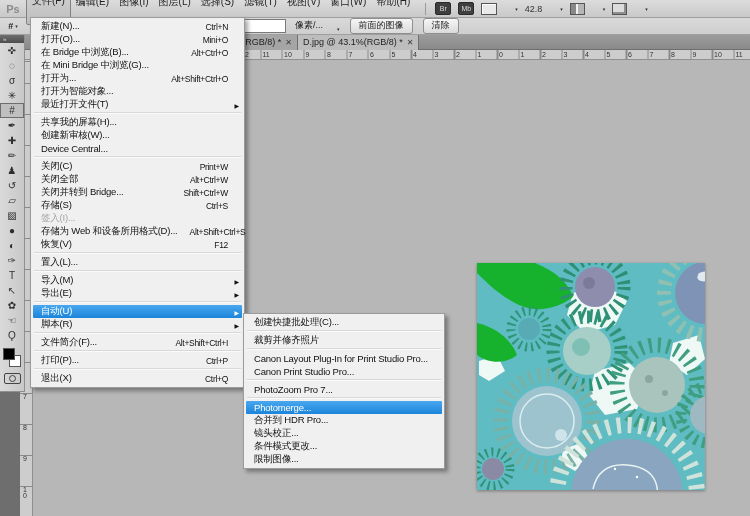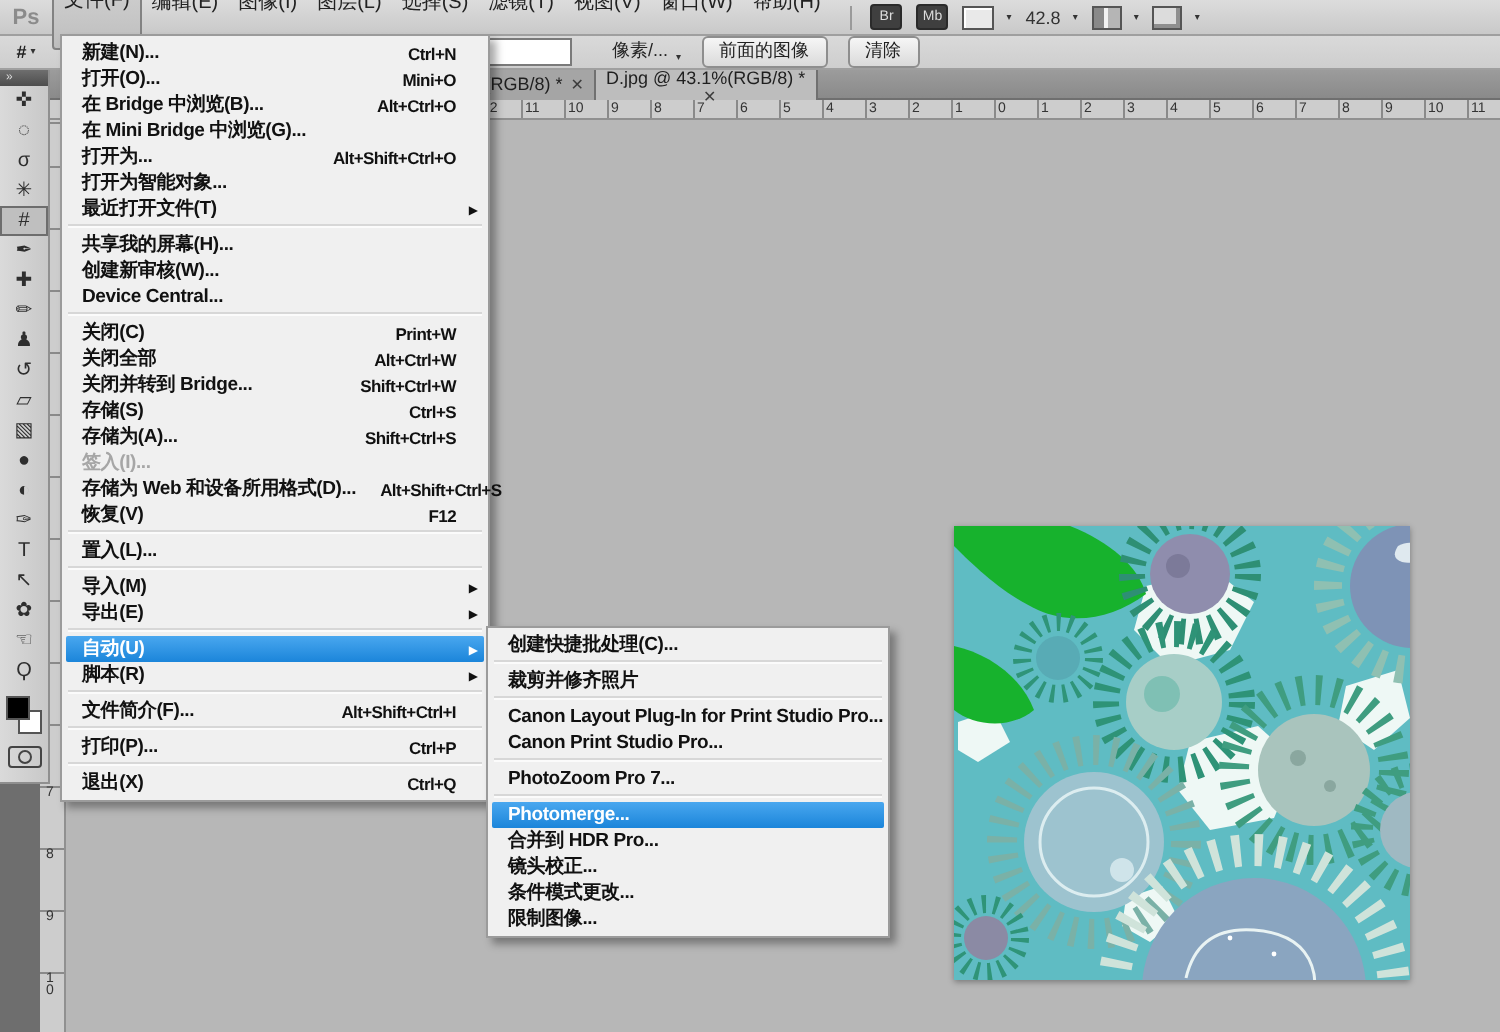--- a/index.html
+++ b/index.html
@@ -10,46 +10,46 @@
            background:linear-gradient(#dcdcdc,#c9c9c9);border-bottom:1px solid #9f9f9f;
            display:flex;align-items:center;font-size:10px;color:#222;}
   #ps-logo{width:26px;text-align:center;font-weight:bold;color:#8b8b8b;font-size:11px;}
   .mb-item{padding:0 5px;height:17px;line-height:17px;white-space:nowrap;}
   .mb-item.active{background:linear-gradient(#cfcfcf,#bebebe);border:1px solid #828282;border-radius:2px;
                   box-sizing:border-box;height:32px;line-height:14px;}
   #appbar{display:flex;align-items:center;margin-left:10px;gap:7px;}
   .vdiv{width:1px;height:12px;background:#9a9a9a;margin-right:2px;}
   .ic-box{background:#3f3f3f;color:#ddd;font-size:7px;width:14px;height:11px;border-radius:2px;
           display:flex;align-items:center;justify-content:center;border:1px solid #2a2a2a;}
-  .dd{display:flex;align-items:center;gap:6px;justify-content:space-between;}
+  .dd{display:flex;align-items:center;gap:18px;justify-content:space-between;}
   .car{font-size:5px;color:#333;}
   .ic-frame{display:inline-block;width:14px;height:10px;border:1px solid #555;background:#e9e9e9;box-shadow:inset 1px 1px 0 #fff;}
   .zl{font-size:9px;color:#333;}
   .ic-grid{display:inline-block;width:13px;height:10px;border:1px solid #555;
            background:linear-gradient(90deg,#898989 0 5px,#f2f2f2 5px 7px,#b5b5b5 7px 13px);}
   .ic-screen{display:inline-block;width:13px;height:10px;border:1px solid #555;background:#dcdcdc;
              box-shadow:inset -2px -2px 0 #8f8f8f;}
   
   #optionsbar{position:absolute;top:17px;left:0;width:750px;height:17px;z-index:15;
               background:linear-gradient(#dadada,#cecece);border-bottom:1px solid #9f9f9f;
               display:flex;align-items:center;font-size:9px;color:#222;}
   #tool-preset{width:26px;display:flex;align-items:center;justify-content:center;gap:2px;font-weight:bold;}
   #width-input{width:42px;height:12px;font-size:9px;border:1px solid #7a7a7a;background:#fff;
                padding:0 2px;margin-left:212px;box-sizing:content-box;}
-  #unit-dd{display:flex;align-items:flex-end;gap:4px;margin-left:20px;}
+  #unit-dd{display:flex;align-items:flex-end;gap:14px;margin-left:9px;}
   .btn{height:14px;padding:0 8px;font-size:9px;color:#222;background:linear-gradient(#f6f6f6,#dadada);
        border:1px solid #8e8e8e;border-radius:3px;display:flex;align-items:center;margin-left:10px;white-space:nowrap;}
   
   #tabbar{position:absolute;top:34px;left:20px;width:730px;height:16px;z-index:3;box-sizing:border-box;
           background:linear-gradient(#9d9d9d,#8a8a8a);border-bottom:1px solid #6f6f6f;
           display:flex;padding-left:13px;}
   .tab{height:16px;display:flex;align-items:center;font-size:9px;color:#1f1f1f;padding:0 5px;
        border-right:1px solid #707070;background:#a5a5a5;box-sizing:border-box;white-space:nowrap;}
   .tab.first{width:265px;justify-content:flex-end;}
-  .tab.active{background:#bdbdbd;flex-direction:column;}
+  .tab.active{background:#bdbdbd;}
   .tab-close{margin-left:4px;font-size:8px;color:#3c3c3c;}
   #ruler-corner{position:absolute;top:50px;left:20px;width:13px;height:10px;background:#cdcdcd;z-index:2;
                 border-right:1px solid #909090;border-bottom:1px solid #909090;box-sizing:border-box;}
   #hruler{position:absolute;top:50px;left:33px;width:717px;height:10px;background:#cdcdcd;z-index:2;
           border-bottom:1px solid #909090;box-sizing:border-box;font-size:7px;color:#333;
           background-image:repeating-linear-gradient(90deg,#8a8a8a 0 1px,transparent 1px 21.5px);
           background-position:12.5px 0;}
   .hnum{position:absolute;top:1px;}
   #vruler{position:absolute;top:60px;left:20px;width:13px;height:456px;background:#cdcdcd;z-index:2;
           border-right:1px solid #909090;box-sizing:border-box;font-size:7px;color:#333;
@@ -72,21 +72,21 @@
   #sw-bg{position:absolute;left:9px;top:10px;width:10px;height:10px;background:#fff;border:1px solid #555;}
   #sw-fg{position:absolute;left:3px;top:3px;width:10px;height:10px;background:#000;border:1px solid #555;}
   #mask-btn{position:relative;width:15px;height:9px;margin:4px auto 0;border:1px solid #444;border-radius:2px;}
   #mask-btn::after{content:'';position:absolute;left:4px;top:1px;width:5px;height:5px;
                    border:1px solid #444;border-radius:50%;}
   
   .menu{position:absolute;background:#f0f0f0;border:1px solid #9b9b9b;z-index:30;padding:2px;
         box-shadow:3px 3px 4px rgba(0,0,0,.35);font-size:9.5px;color:#111;box-sizing:border-box;}
   #file-menu{left:30px;top:17px;width:215px;}
   #auto-menu{left:243px;top:313px;width:202px;}
-  .menu-row{height:13px;display:flex;align-items:center;padding:0 14px 0 8px;position:relative;white-space:nowrap;font-weight:bold;}
+  .menu-row{height:13px;display:flex;align-items:center;padding:0 14px 0 8px;position:relative;white-space:nowrap;}
   .ml{letter-spacing:-0.2px;}
   .sc{margin-left:auto;font-size:8.5px;letter-spacing:-0.3px;padding-left:12px;}
   .arr{position:absolute;right:3px;top:3.5px;font-size:6px;}
   .menu-row.hl{background:linear-gradient(var(--hl1,#49a7ef),var(--hl2,#1b85da));color:#fff;border-radius:1px;}
   .menu-row.dis{color:#a6a6a6;}
   .menu-sep{height:1px;background:#d7d7d7;border-bottom:1px solid #fbfbfb;margin:1px 1px 2px 1px;}
 </style>
 </head>
 <body>
 
@@ -357,24 +357,20 @@
         <span class="sc">Alt+Ctrl+W</span>
       </div>
       <div class="menu-row">
         <span class="ml">关闭并转到 Bridge...</span>
         <span class="sc">Shift+Ctrl+W</span>
       </div>
       <div class="menu-row">
         <span class="ml">存储(S)</span>
         <span class="sc">Ctrl+S</span>
       </div>
-      <div class="menu-row">
-        <span class="ml">存储为(A)...</span>
-        <span class="sc">Shift+Ctrl+S</span>
-      </div>
       <div class="menu-row dis">
         <span class="ml">签入(I)...</span>
       </div>
       <div class="menu-row">
         <span class="ml">存储为 Web 和设备所用格式(D)...</span>
         <span class="sc">Alt+Shift+Ctrl+S</span>
       </div>
       <div class="menu-row">
         <span class="ml">恢复(V)</span>
         <span class="sc">F12</span>

